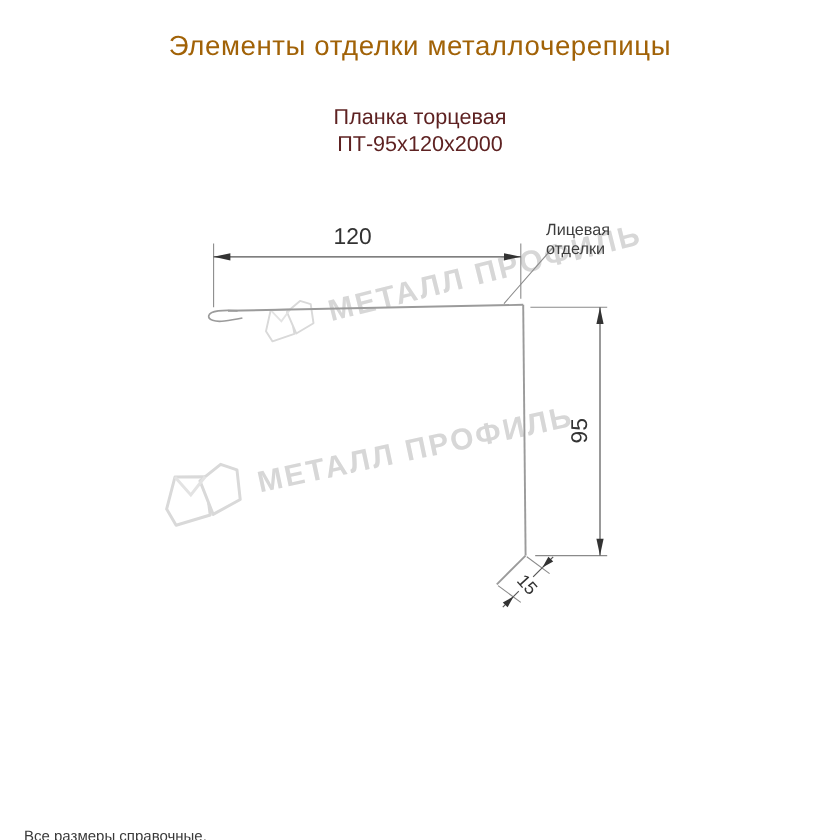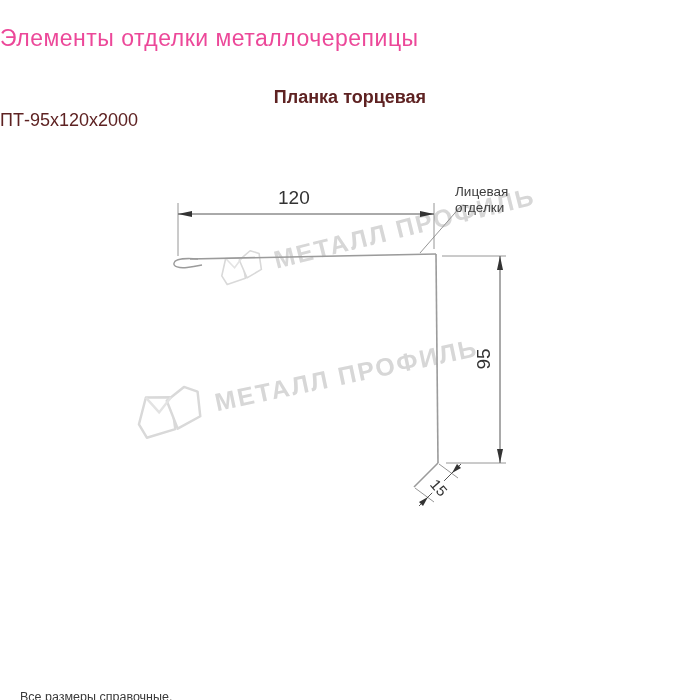--- a/index.html
+++ b/index.html
@@ -2,29 +2,29 @@
 <html><head>
 <meta charset="utf-8">
 <style>
   html,body{margin:0;padding:0;}
   body{
     width:700px;height:700px;background:#ffffff;position:relative;
     font-family:"Liberation Sans", sans-serif;overflow:hidden;
   }
   .abs{position:absolute;}
   .page-title{
-    left:0;right:0;top:25px;
-    font-size:23px;color:#ec4899;letter-spacing:.5px;
+    left:0;right:0;top:25px;text-align:center;
+    font-size:23px;color:#a16207;letter-spacing:.5px;
   }
   .product-name{
     left:0;right:0;top:87px;text-align:center;
-    font-size:18px;color:#5e2222;font-weight:bold;
+    font-size:18px;color:#5e2222;
   }
   .product-sku{
-    left:0;right:0;top:110px;text-align:left;
+    left:0;right:0;top:110px;text-align:center;
     font-size:18px;color:#5e2222;
   }
   .face-label{
     left:455px;top:184px;width:85px;
     font-size:13.5px;line-height:16px;color:#3d3d3d;
   }
   .dim-label{color:#333;}
   .dim-120{left:278px;top:187px;width:56px;font-size:19px;}
   .dim-95{left:470px;top:348px;width:28px;text-align:center;font-size:19px;
           transform:rotate(-90deg);}

